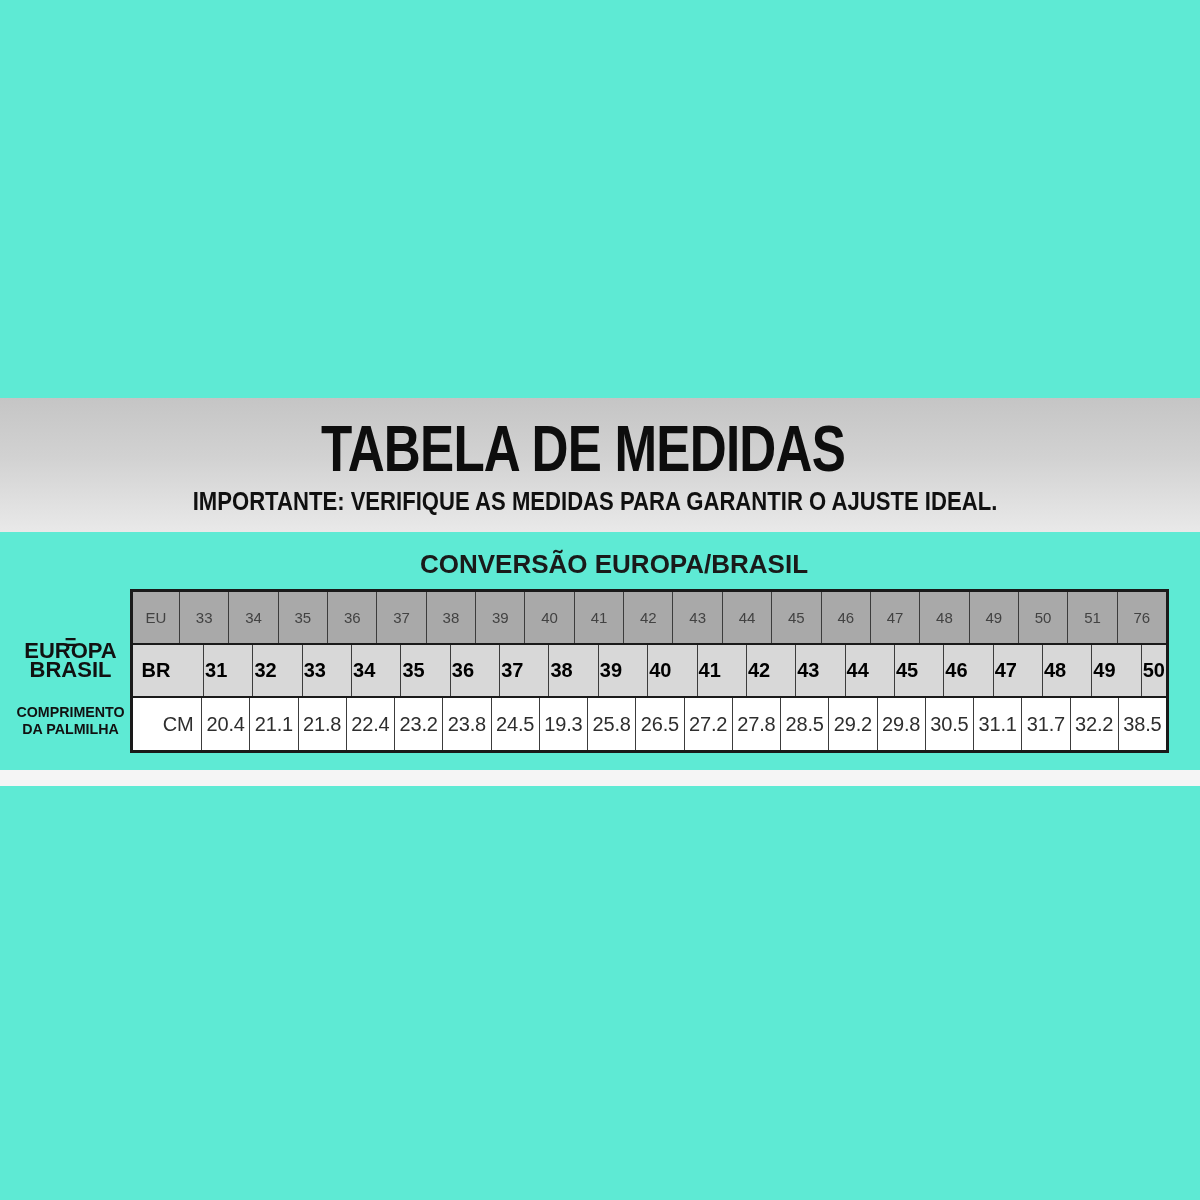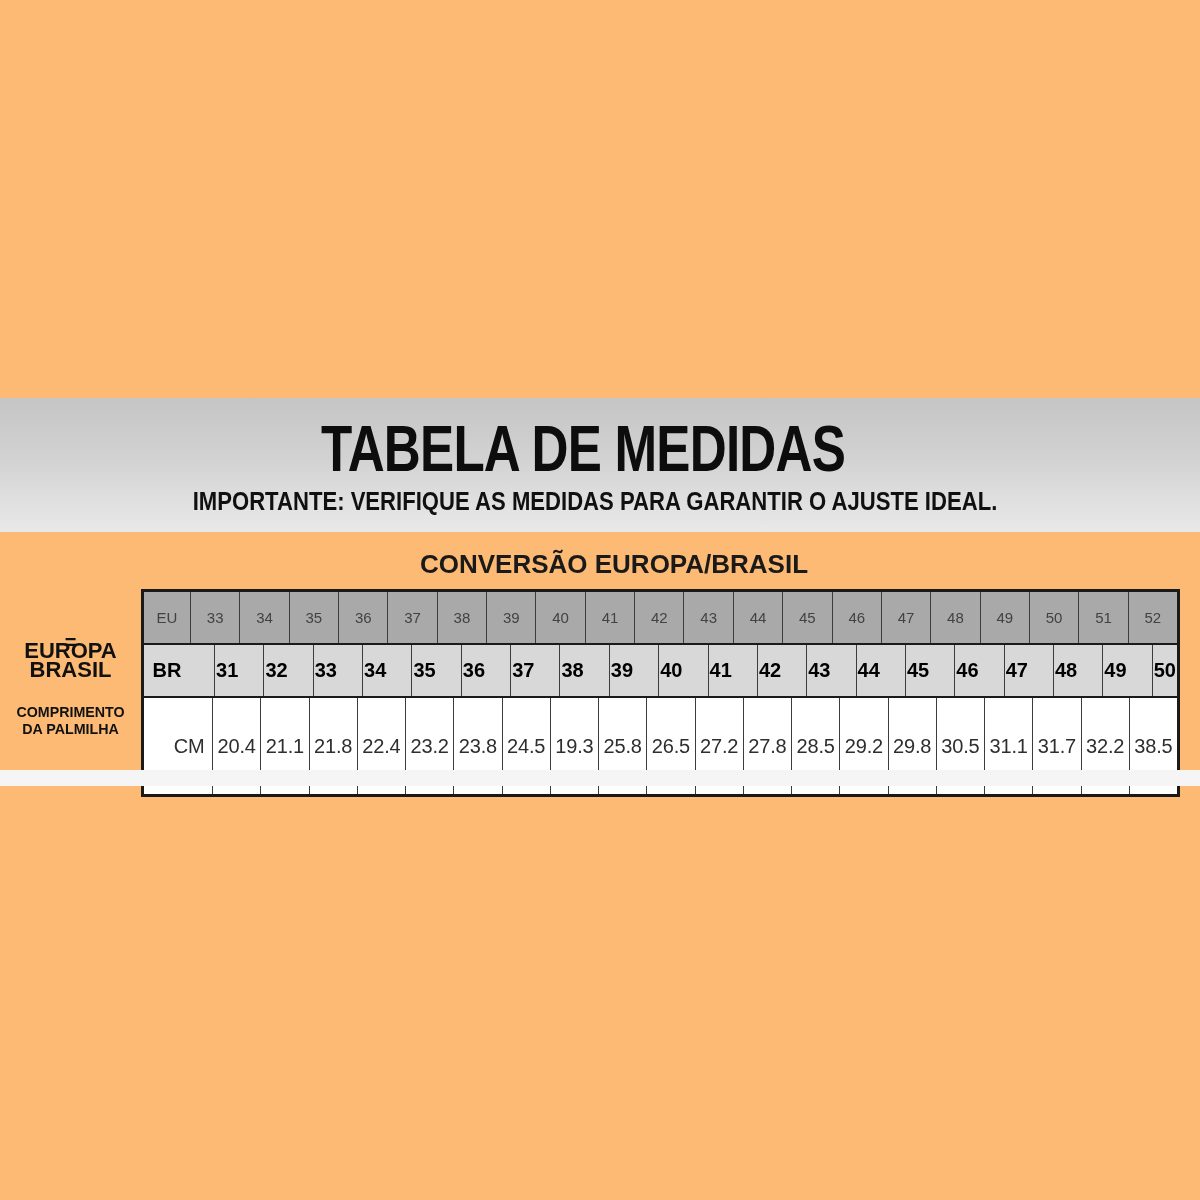--- a/index.html
+++ b/index.html
@@ -5,21 +5,21 @@
   html, body {
     margin: 0;
     padding: 0;
     background: #ffffff;
     font-family: "Liberation Sans", sans-serif;
   }
   #page {
     position: relative;
     width: 1200px;
     height: 1200px;
-    background: #fdba74;
+    background: #5eead4;
     overflow: hidden;
     text-decoration: underline;
   }
   
   .banner {
     position: absolute;
     left: 0;
     top: 398px;
     width: 1200px;
     height: 134px;
@@ -82,24 +82,24 @@
     color: #111;
     white-space: nowrap;
   }
   .lbl-europa   { top: 13px;  font-size: 22px; margin-top: 36px; }
   .lbl-equals   { top: 42px;  font-size: 20px; }
   .lbl-brasil   { top: 68px;  font-size: 22px; }
   .lbl-comp     { top: 114px; font-size: 15px; line-height: 17px; transform: scaleX(0.95); transform-origin: center; }
   
   .size-table {
     position: absolute;
-    left: 141px;
+    left: 130px;
     top: 589px;
     width: 1039px;
-    height: 208px;
+    height: 164px;
     box-sizing: border-box;
     border: 3px solid #1a1a1a;
     background: #ffffff;
     display: grid;
     grid-template-rows: 53px 53px auto;
   }
   .trow {
     display: grid;
     grid-template-columns: 46px repeat(20, 1fr);
     box-sizing: border-box;
@@ -182,21 +182,21 @@
         <div class="tcell">42</div>
         <div class="tcell">43</div>
         <div class="tcell">44</div>
         <div class="tcell">45</div>
         <div class="tcell">46</div>
         <div class="tcell">47</div>
         <div class="tcell">48</div>
         <div class="tcell">49</div>
         <div class="tcell">50</div>
         <div class="tcell">51</div>
-        <div class="tcell">52</div>
+        <div class="tcell">76</div>
       </div>
       <div class="trow trow-br">
         <div class="tcell">BR</div>
         <div class="tcell">31</div>
         <div class="tcell">32</div>
         <div class="tcell">33</div>
         <div class="tcell">34</div>
         <div class="tcell">35</div>
         <div class="tcell">36</div>
         <div class="tcell">37</div>

